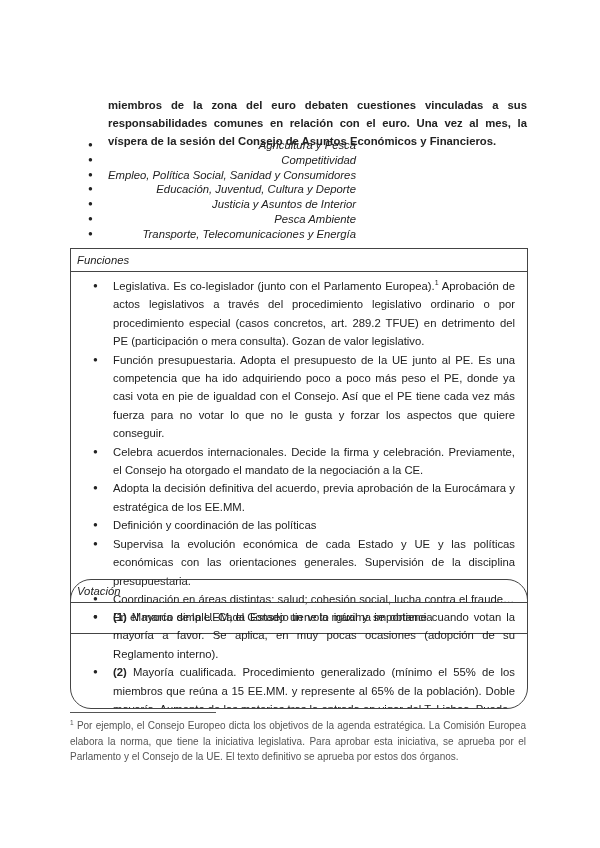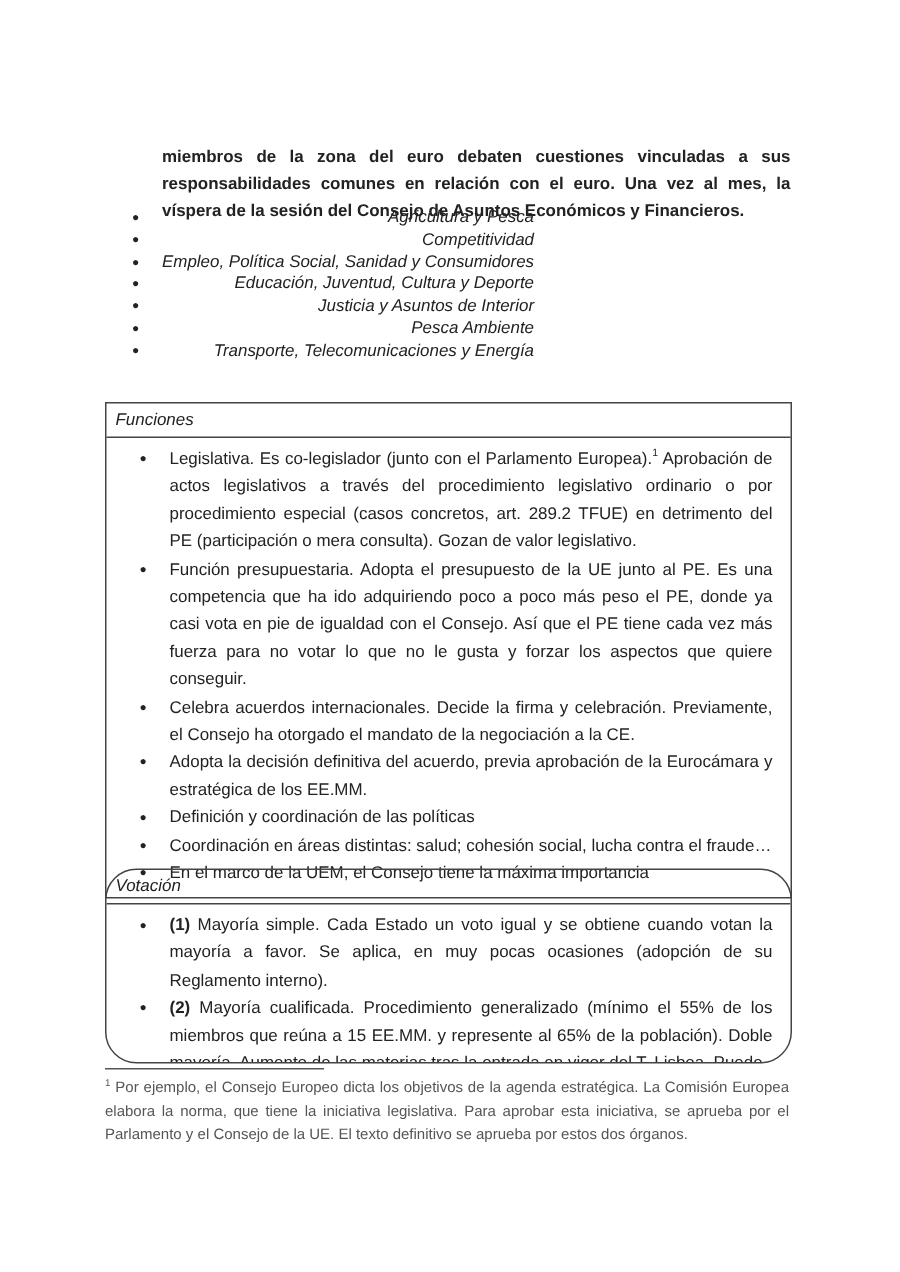--- a/index.html
+++ b/index.html
@@ -31,28 +31,29 @@
 <ul class="topics">
   <li>Agricultura y Pesca</li>
   <li>Competitividad</li>
   <li>Empleo, Política Social, Sanidad y Consumidores</li>
   <li>Educación, Juventud, Cultura y Deporte</li>
   <li>Justicia y Asuntos de Interior</li>
   <li>Pesca Ambiente</li>
   <li>Transporte, Telecomunicaciones y Energía</li>
 </ul>
 
-<div class="box" style="top:268px;">
+<div class="box" style="top:248px;">
   <div class="hdr">Funciones</div>
   <ul>
     <li><span>Legislativa. Es co-legislador (junto con el Parlamento Europea).</span><sup>1</sup><span> Aprobación de actos legislativos a través del procedimiento legislativo ordinario o por procedimiento especial (casos concretos, art. 289.2 TFUE) en detrimento del PE (participación o mera consulta). Gozan de valor legislativo.</span></li>
     <li>Función presupuestaria. Adopta el presupuesto de la UE junto al PE. Es una competencia que ha ido adquiriendo poco a poco más peso el PE, donde ya casi vota en pie de igualdad con el Consejo. Así que el PE tiene cada vez más fuerza para no votar lo que no le gusta y forzar los aspectos que quiere conseguir.</li>
     <li>Celebra acuerdos internacionales. Decide la firma y celebración. Previamente, el Consejo ha otorgado el mandato de la negociación a la CE.</li>
     <li>Adopta la decisión definitiva del acuerdo, previa aprobación de la Eurocámara y estratégica de los EE.MM.</li>
     <li>Definición y coordinación de las políticas</li>
+    <li>Supervisa la evolución económica de cada Estado y UE y las políticas económicas con las orientaciones generales. Supervisión de la disciplina presupuestaria.</li>
     <li>Coordinación en áreas distintas: salud; cohesión social, lucha contra el fraude…</li>
     <li>En el marco de la UEM, el Consejo tiene la máxima importancia</li>
   </ul>
 </div>
 
 <div class="box" style="top:579px; height:128px; overflow:hidden;border-radius:21px;">
   <div class="hdr">Votación</div>
   <ul>
     <li><b>(1)</b><span> Mayoría simple. Cada Estado un voto igual y se obtiene cuando votan la mayoría a favor. Se aplica, en muy pocas ocasiones (adopción de su Reglamento interno).</span></li>
     <li><b>(2)</b><span> Mayoría cualificada. Procedimiento generalizado (mínimo el 55% de los miembros que reúna a 15 EE.MM. y represente al 65% de la población).  Doble mayoría. Aumento de las materias tras la entrada en vigor del T. Lisboa. Puede</span></li>

